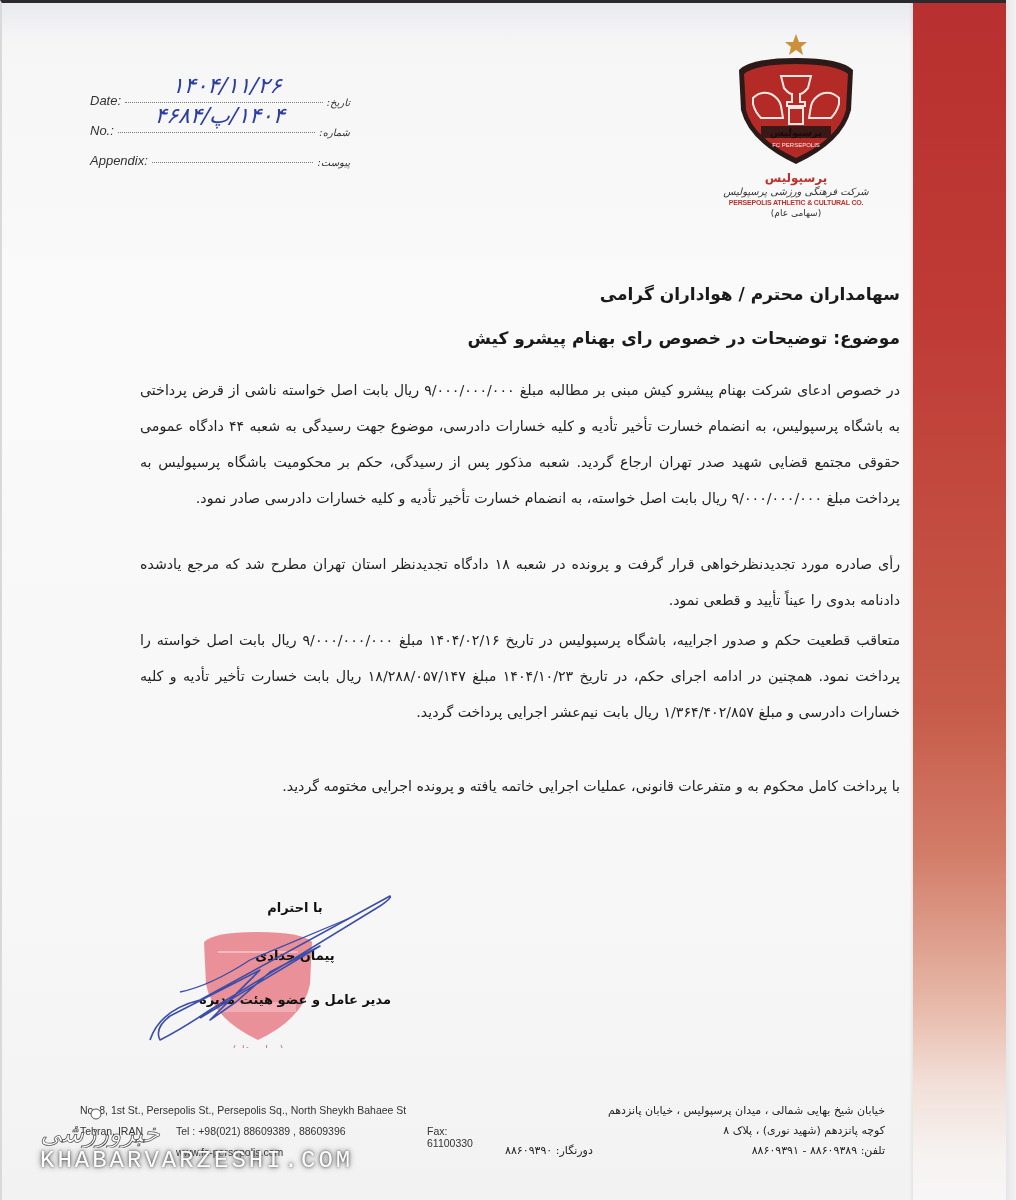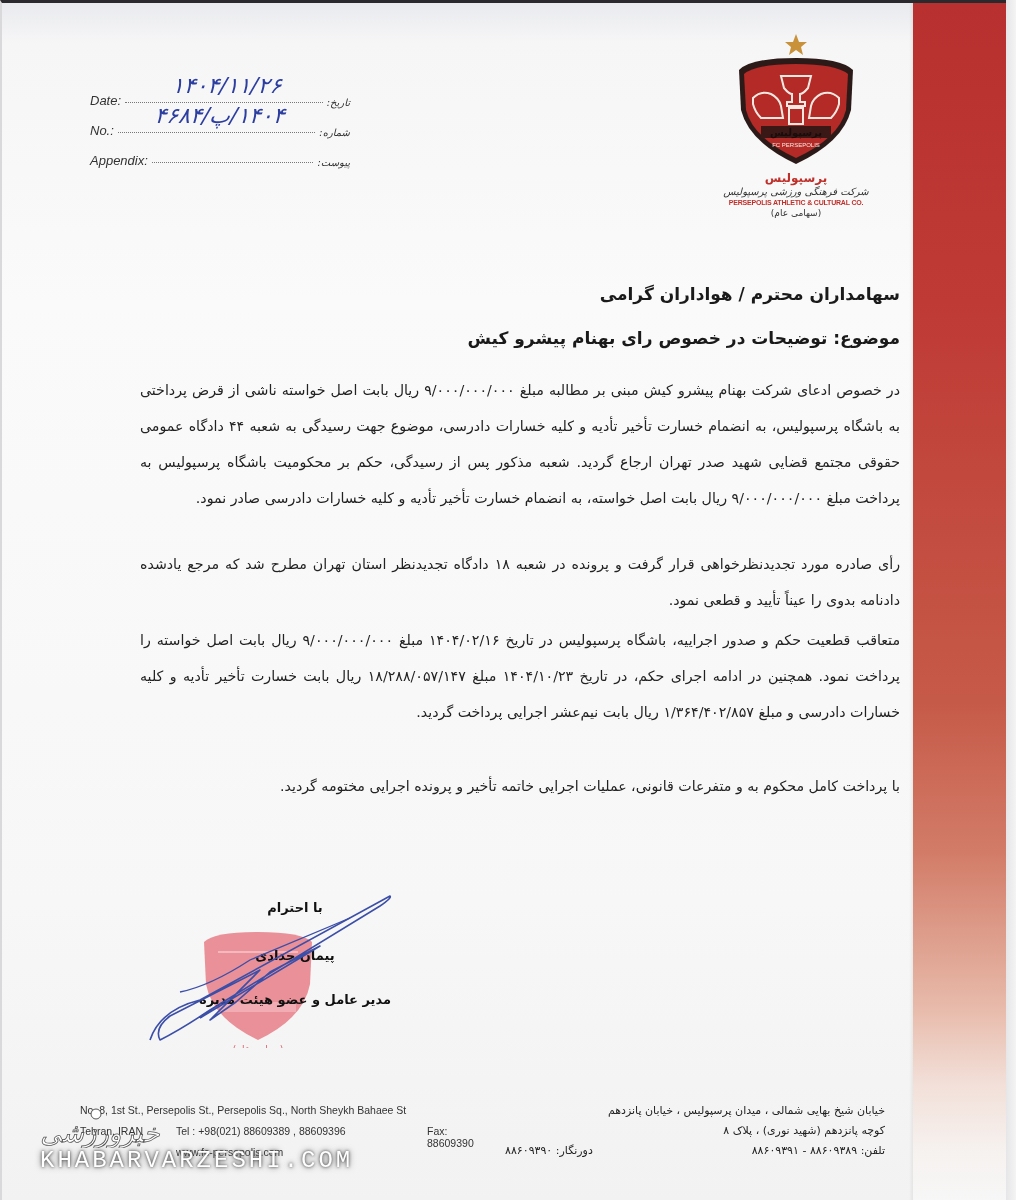--- a/index.html
+++ b/index.html
@@ -135,21 +135,21 @@
   <div class="logo-fa-co">شرکت فرهنگی ورزشی پرسپولیس</div>
   <div class="logo-en-co">PERSEPOLIS ATHLETIC &amp; CULTURAL CO.</div>
   <div class="logo-fa-type">(سهامی عام)</div>
 </div>
 
 <div class="content salutation">سهامداران محترم / هواداران گرامی</div>
 <div class="content subject">موضوع: توضیحات در خصوص رای بهنام پیشرو کیش</div>
 <div class="content para p1">در خصوص ادعای شرکت بهنام پیشرو کیش مبنی بر مطالبه مبلغ ۹/۰۰۰/۰۰۰/۰۰۰ ریال بابت اصل خواسته ناشی از قرض پرداختی به باشگاه پرسپولیس، به انضمام خسارت تأخیر تأدیه و کلیه خسارات دادرسی، موضوع جهت رسیدگی به شعبه ۴۴ دادگاه عمومی حقوقی مجتمع قضایی شهید صدر تهران ارجاع گردید. شعبه مذکور پس از رسیدگی، حکم بر محکومیت باشگاه پرسپولیس به پرداخت مبلغ ۹/۰۰۰/۰۰۰/۰۰۰ ریال بابت اصل خواسته، به انضمام خسارت تأخیر تأدیه و کلیه خسارات دادرسی صادر نمود.</div>
 <div class="content para p2">رأی صادره مورد تجدیدنظرخواهی قرار گرفت و پرونده در شعبه ۱۸ دادگاه تجدیدنظر استان تهران مطرح شد که مرجع یادشده دادنامه بدوی را عیناً تأیید و قطعی نمود.</div>
 <div class="content para p3">متعاقب قطعیت حکم و صدور اجراییه، باشگاه پرسپولیس در تاریخ ۱۴۰۴/۰۲/۱۶ مبلغ ۹/۰۰۰/۰۰۰/۰۰۰ ریال بابت اصل خواسته را پرداخت نمود. همچنین در ادامه اجرای حکم، در تاریخ ۱۴۰۴/۱۰/۲۳ مبلغ ۱۸/۲۸۸/۰۵۷/۱۴۷ ریال بابت خسارت تأخیر تأدیه و کلیه خسارات دادرسی و مبلغ ۱/۳۶۴/۴۰۲/۸۵۷ ریال بابت نیم‌عشر اجرایی پرداخت گردید.</div>
-<div class="content para p4">با پرداخت کامل محکوم به و متفرعات قانونی، عملیات اجرایی خاتمه تأخیر و پرونده اجرایی مختومه گردید.</div>
+<div class="content para p4">با پرداخت کامل محکوم به و متفرعات قانونی، عملیات اجرایی خاتمه یافته و پرونده اجرایی مختومه گردید.</div>
 
 <div class="sig-block">
   <svg class="stamp" width="120" height="120" viewBox="0 0 120 120">
     <path d="M6,14 Q16,4 60,4 Q104,4 114,14 L112,56 Q106,90 60,112 Q14,90 8,56 Z" fill="#e46d78" opacity="0.75"></path>
     <path d="M20,24 L100,24" stroke="#f6c4c8" stroke-width="2" opacity="0.8"></path>
     <rect x="22" y="74" width="76" height="10" fill="#f3b4ba" opacity="0.8"></rect>
     <text x="60" y="124" text-anchor="middle" font-family="DejaVu Sans, sans-serif" font-size="9" fill="#d8606c">(سهامی عام)</text>
   </svg>
   <div class="sig-line sig-regards">با احترام</div>
   <div class="sig-line sig-name">پیمان حدادی</div>
@@ -157,21 +157,21 @@
   <svg class="signature-scrawl" width="270" height="160" viewBox="0 0 270 160">
     <path d="M10,150 Q20,120 60,110 L250,6 Q252,8 240,16 L70,120 Q40,140 20,150 Q14,138 30,126 L120,80 Q90,110 70,130 L96,112 L130,82 L180,56 L60,128" fill="none" stroke="#3b4ea8" stroke-width="1.6" stroke-linejoin="round"></path>
     <path d="M40,102 Q70,96 110,70 L210,28" fill="none" stroke="#3b4ea8" stroke-width="1.3"></path>
   </svg>
 </div>
 
 <div class="footer-en">
   <div>No. 8, 1st St., Persepolis St., Persepolis Sq., North Sheykh Bahaee St</div>
   <div>Tehran, IRAN</div>
   <span class="tel">Tel : +98(021) 88609389 , 88609396</span>
-  <span class="fax">Fax: 88609390</span>
+  <span class="fax">Fax: 61100330</span>
   <span class="web">www.fc-persepolis.com</span>
 </div>
 
 <div class="footer-fa">
   <div class="line">خیابان شیخ بهایی شمالی ، میدان پرسپولیس ، خیابان پانزدهم</div>
   <div class="line">کوچه پانزدهم (شهید نوری) ، پلاک ۸</div>
   <div class="line phones">
     <span>تلفن: ۸۸۶۰۹۳۸۹ - ۸۸۶۰۹۳۹۱</span>
     <span>دورنگار: ۸۸۶۰۹۳۹۰</span>
   </div>

